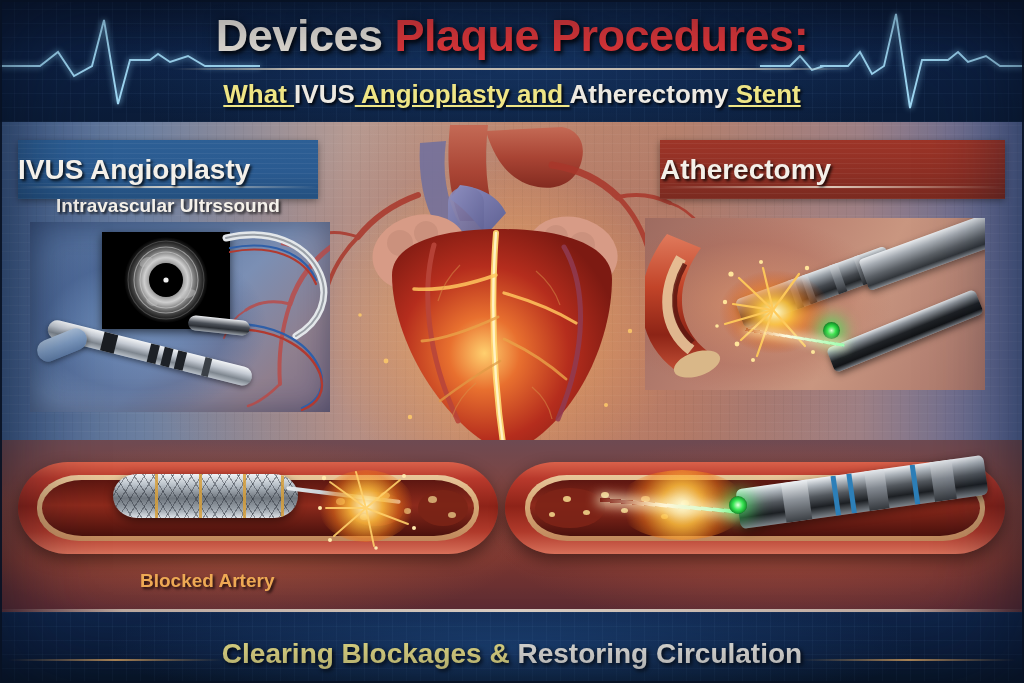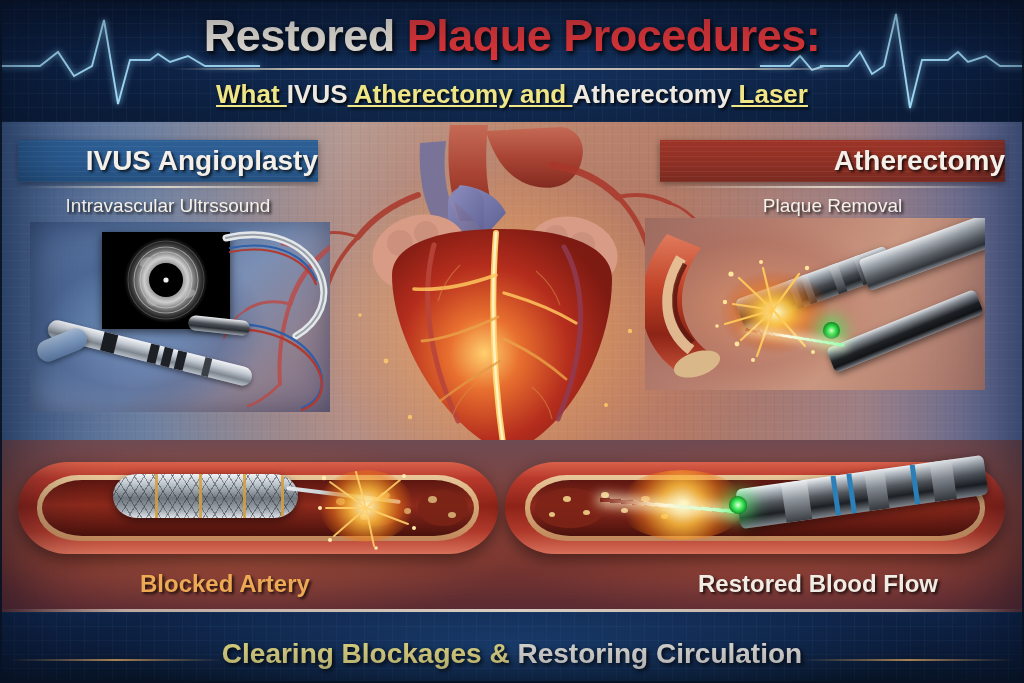--- a/index.html
+++ b/index.html
@@ -67,22 +67,22 @@
   }
   .body-tex{
     position:absolute;inset:0;
     background-image:
       repeating-linear-gradient(0deg, rgba(255,255,255,.035) 0 1px, transparent 1px 9px),
       repeating-linear-gradient(90deg, rgba(0,0,0,.035) 0 1px, transparent 1px 9px);
   }
 
   
   .band{
-    position:absolute;height:42px;overflow:hidden;
-    display:flex;align-items:center;justify-content:flex-end;
+    position:absolute;height:59px;overflow:hidden;
+    display:flex;align-items:center;justify-content:flex-start;
   }
   .band-l{left:18px;top:140px;width:300px;
     background:linear-gradient(180deg,#2d5f95 0%,#2a5a90 55%,#24507f 100%);
     box-shadow:0 2px 7px rgba(0,0,0,.38);}
   .band-r{left:660px;top:140px;width:345px;
     background:linear-gradient(180deg,#9d3528 0%,#8e2f24 55%,#7a2a20 100%);
     box-shadow:0 2px 7px rgba(0,0,0,.38);}
   .band .hdr{
     font-size:28px;font-weight:bold;color:#f4f0e9;
     text-shadow:2px 2px 3px rgba(0,0,0,.8);
@@ -93,21 +93,21 @@
     background-image:repeating-linear-gradient(0deg, rgba(255,255,255,.05) 0 1px, transparent 1px 5px);
   }
 
   .sub-rule{position:absolute;height:2px;
     background:linear-gradient(90deg,rgba(230,220,205,0),rgba(235,226,210,.85),rgba(230,220,205,0));}
   .sub-rule-l{left:18px;top:186px;width:300px;}
   .sub-rule-r{left:660px;top:186px;width:345px;}
 
   .subhead{
     position:absolute;text-align:center;
-    font-size:19px;font-weight:normal;color:#f5f1ea;
+    font-size:19px;font-weight:bold;color:#f5f1ea;
     text-shadow:2px 2px 3px rgba(0,0,0,.8);white-space:nowrap;
   }
   .subhead-l{left:18px;top:195px;width:300px;}
   .subhead-r{left:660px;top:195px;width:345px;}
 
   
   .ivus-panel{
     position:absolute;left:30px;top:222px;width:300px;height:190px;
     background:
       radial-gradient(ellipse 55% 60% at 35% 55%, rgba(118,150,196,.70) 0%, rgba(60,86,136,.35) 55%, rgba(40,58,100,0) 80%),
@@ -269,21 +269,21 @@
   }
   .laser-ray{
     position:absolute;left:95px;top:56px;width:145px;height:4px;
     transform:rotate(5deg);
     background:linear-gradient(90deg,rgba(255,255,255,0),#fff7d8 45%,#b6ffc2 100%);
     box-shadow:0 0 12px 3px rgba(255,250,210,.85);
   }
   .debris{position:absolute;border-radius:50%;background:#e5c17d;}
 
   .botlabel{
-    position:absolute;font-size:24px;font-weight:bold;white-space:nowrap;
+    position:absolute;font-size:19px;font-weight:bold;white-space:nowrap;
     text-shadow:2px 2px 3px rgba(0,0,0,.75);
   }
   .botlabel-l{left:140px;top:570px;color:#f0ab55;}
   .botlabel-r{left:698px;top:570px;color:#f4efe6;}
 
   .section-div{
     position:absolute;left:0;top:609px;width:1024px;height:3px;
     background:linear-gradient(90deg,rgba(210,200,185,.05) 0%,rgba(226,216,200,.75) 12%,rgba(240,232,218,.9) 50%,rgba(226,216,200,.75) 88%,rgba(210,200,185,.05) 100%);
   }
 
@@ -326,27 +326,27 @@
   <div class="header">
     <div class="grid-tex"></div>
 
     <svg class="ecg" viewBox="0 0 1024 122" preserveAspectRatio="none">
       <path d="M0,66 L40,66 L58,52 L74,76 L92,66 L104,20 L118,104 L130,60 L150,60 L158,54 L170,62 L188,56 L205,66 L260,66"></path>
       <path d="M820,66 L848,66 L860,52 L872,74 L884,66 L896,14 L910,108 L922,60 L948,60 L958,52 L968,62 L986,56 L1000,66 L1024,66"></path>
       <path d="M760,66 L790,66 L800,56 L812,70 L824,66"></path>
     </svg>
 
     <div class="title">
-      <span class="t-white">Restored </span><span class="t-red">Plaque Procedures:</span>
+      <span class="t-white">Devices </span><span class="t-red">Plaque Procedures:</span>
     </div>
 
     <div class="title-rule"></div>
 
     <div class="subtitle">
-      <span class="s-yellow">What </span><span class="s-white">IVUS</span><span class="s-yellow"> Atherectomy and </span><span class="s-white">Atherectomy</span><span class="s-yellow"> Laser</span>
+      <span class="s-yellow">What </span><span class="s-white">IVUS</span><span class="s-yellow"> Angioplasty and </span><span class="s-white">Atherectomy</span><span class="s-yellow"> Stent</span>
     </div>
   </div>
 
   <div class="body-bg">
     <div class="body-tex"></div>
   </div>
 
   <svg style="position:absolute;left:300px;top:125px;width:420px;height:350px;" viewBox="0 0 420 350">
     <defs>
       <radialGradient id="hg" cx="42%" cy="55%" r="62%">
@@ -505,21 +505,20 @@
     </div>
     <div class="catheter cath-tip"></div>
     <div class="catheter probe"></div>
   </div>
 
   <div class="band band-r">
     <div class="band-stripes"></div>
     <span class="hdr">Atherectomy</span>
   </div>
   <div class="sub-rule sub-rule-r"></div>
-  <div class="subhead subhead-r">Plaque Removal</div>
 
   <div class="ather-panel">
 
     <svg class="artery-arc" viewBox="0 0 230 165">
       <defs>
         <linearGradient id="ag" x1="0" y1="0" x2="0" y2="1">
           <stop offset="0%" stop-color="#e07a5c"></stop>
           <stop offset="38%" stop-color="#c24429"></stop>
           <stop offset="72%" stop-color="#8d2416"></stop>
           <stop offset="100%" stop-color="#c65238"></stop>
@@ -646,21 +645,20 @@
         <div class="lc-band" style="left:176px;width:5px;background:#2d7fb8;"></div>
         <div class="lc-band" style="left:196px;width:22px;background:linear-gradient(180deg,#e4e8ec,#828890 45%,#34383d);"></div>
       </div>
       <div class="laser-tip2"></div>
     </div>
 
     <div style="position:absolute;left:0;top:0;width:1024px;height:172px;pointer-events:none;"></div>
   </div>
 
   <div class="botlabel botlabel-l">Blocked Artery</div>
-  <div class="botlabel botlabel-r">Restored Blood Flow</div>
 
   <div class="section-div"></div>
 
   <div class="footer">
     <div class="grid-tex"></div>
     <div class="foot-line foot-line-l"></div>
     <div class="foot-line foot-line-r"></div>
     <div class="foot-text">
       <span class="f-yellow">Clearing Blockages &amp; </span><span class="f-white">Restoring Circulation</span>
     </div>

